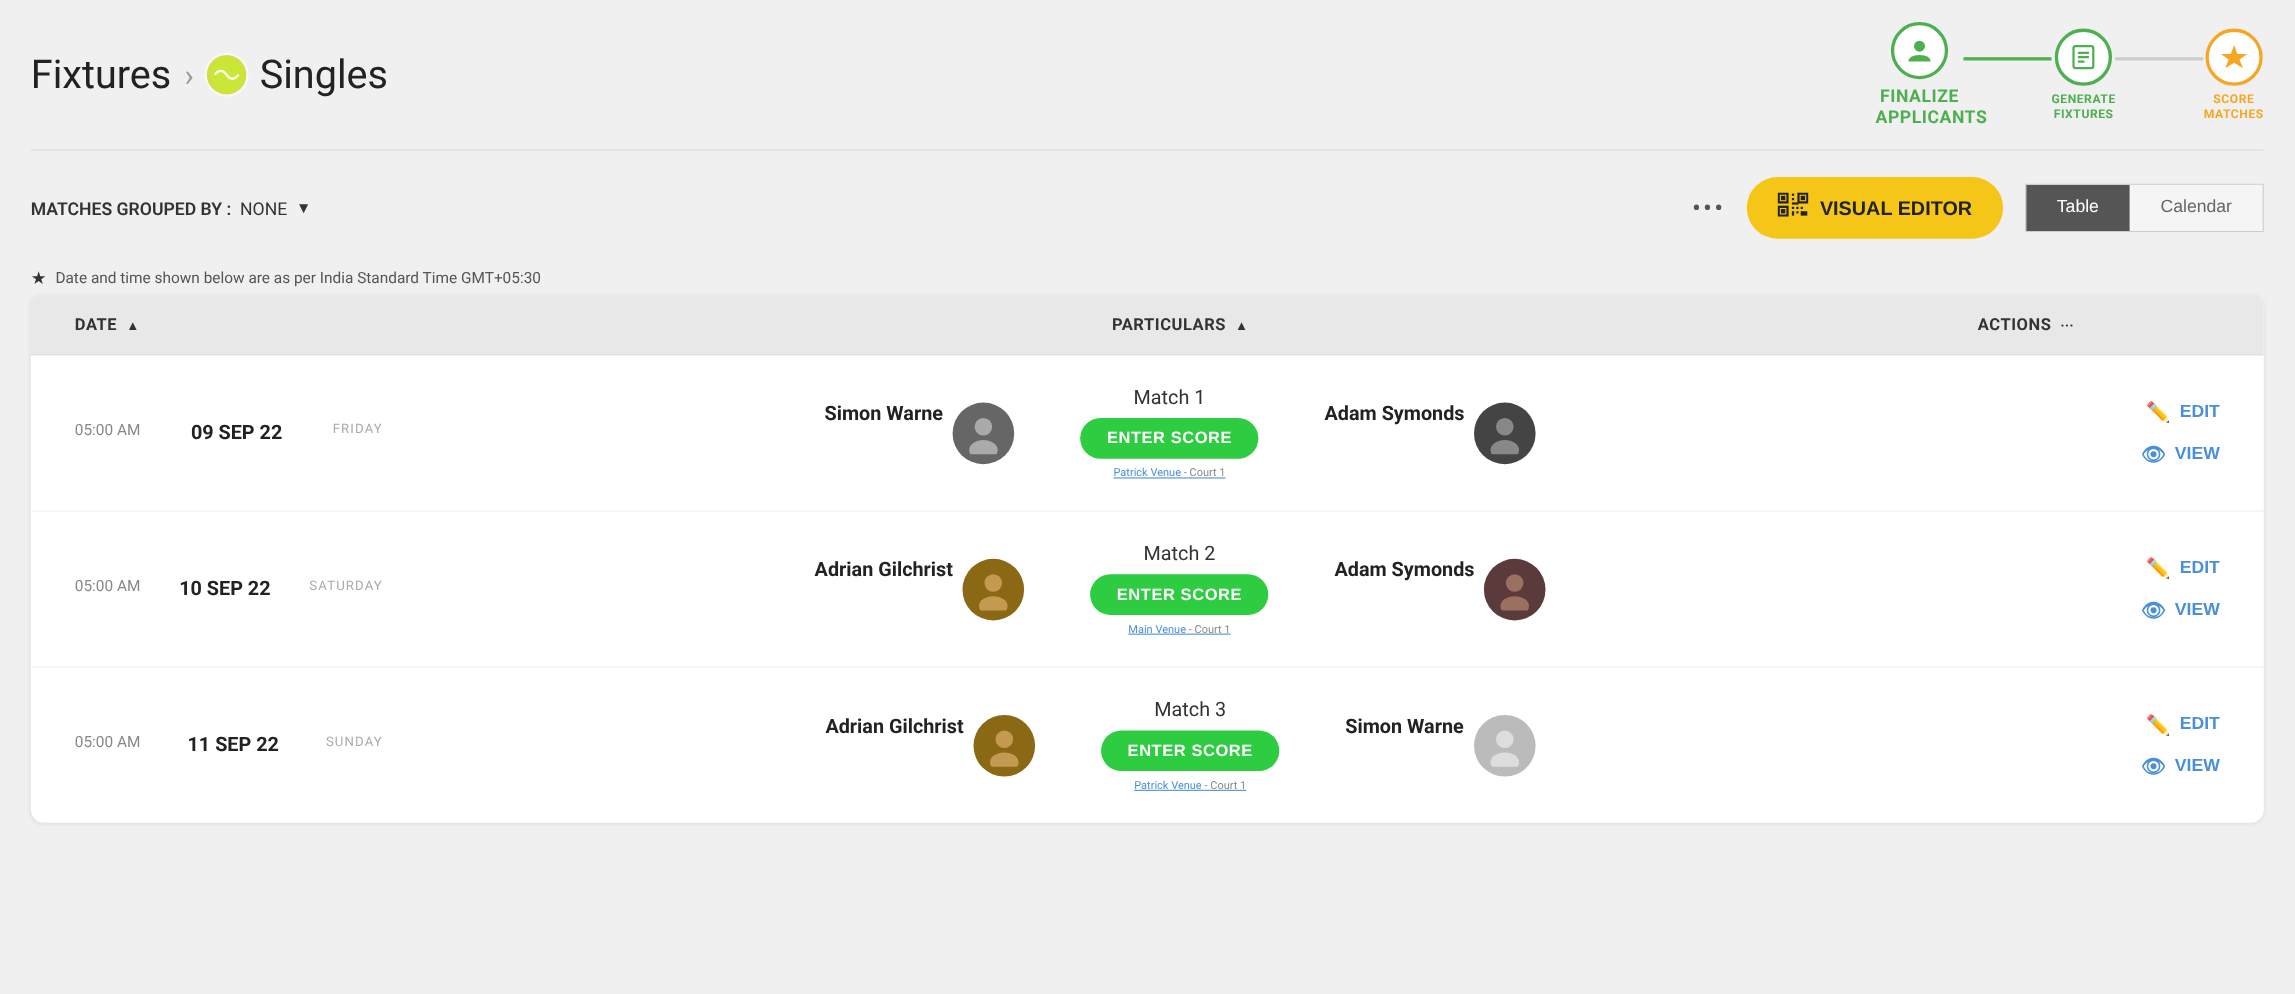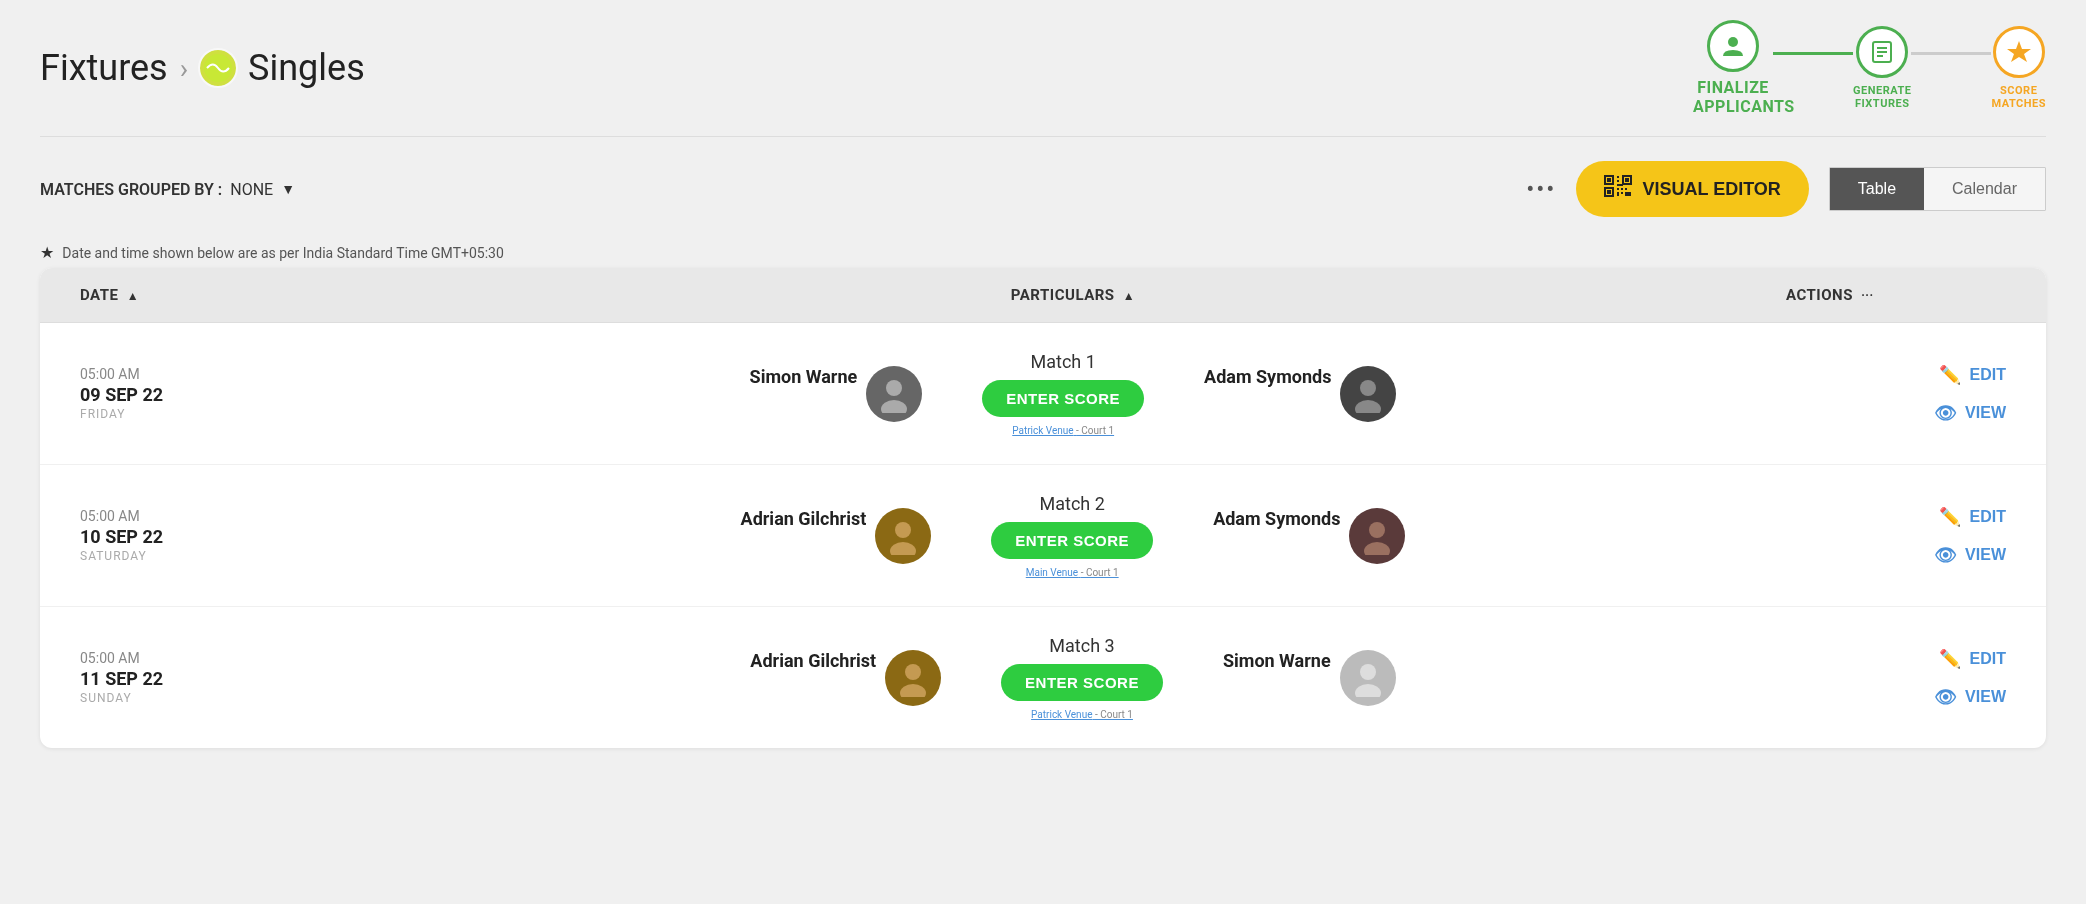--- a/index.html
+++ b/index.html
@@ -7,21 +7,21 @@
       font-family: -apple-system, BlinkMacSystemFont, 'Segoe UI', Roboto, sans-serif;
       background: #f0f0f0;
       min-height: 904px;
       width: 2086px;
     }
 
     .page-wrapper {
       width: 2086px;
       min-height: 904px;
       background: #f0f0f0;
-      padding: 20px 40px;
+      padding: 20px 28px;
     }
 
     
     .header {
       display: flex;
       align-items: center;
       justify-content: space-between;
       margin-bottom: 20px;
     }
 
@@ -260,21 +260,20 @@
       align-items: center;
       min-height: 130px;
     }
 
     .match-row:last-child {
       border-bottom: none;
     }
 
     .date-cell {
       display: flex;
-      flex-direction: column;
       gap: 2px;
       justify-content: space-between;
     }
 
     .date-time {
       font-size: 14px;
       color: #888;
     }
 
     .date-main {

